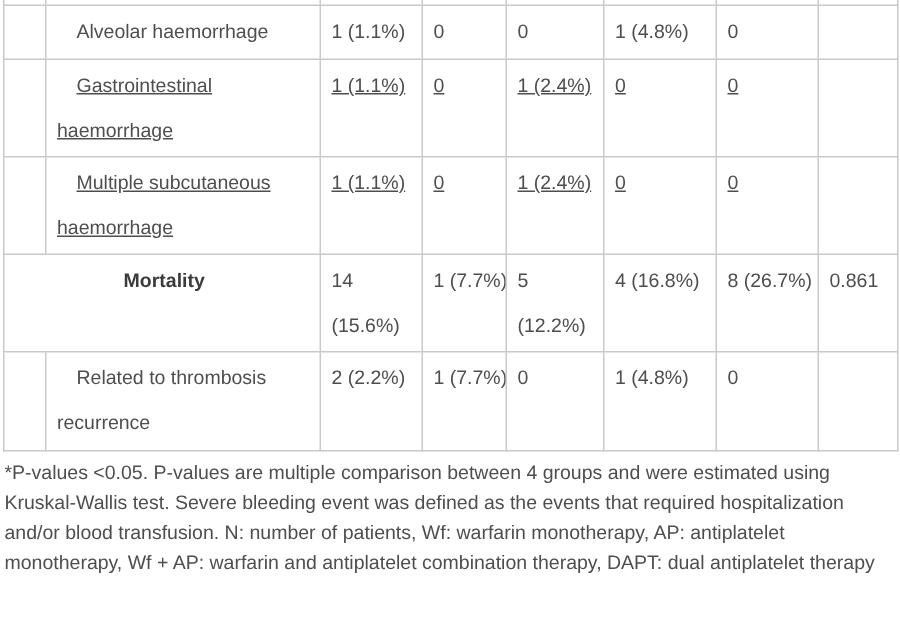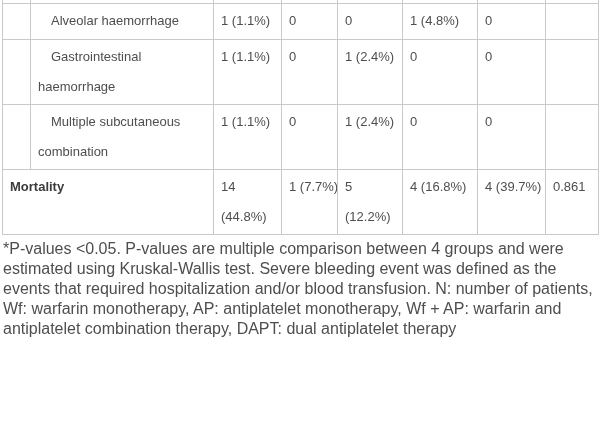--- a/index.html
+++ b/index.html
@@ -44,33 +44,34 @@
   td.lbl {
     padding-left: 5px;
     padding-right: 4px;
     text-indent: 13px;
   }
   td.lbl-main {
     padding-left: 8px;
     text-indent: 0;
     font-weight: 700;
     color: var(--bold-text);
+    text-align: center;
   }
   td.val {
     white-space: pre;
   }
   tr.r-single   { height: 36px; }
-  tr.r-double   { height: 64px; }
+  tr.r-double   { height: 64px; text-decoration: underline; }
   tr.r-mortality{ height: 63px; }
   tr.r-bleed    { height: 38px; }
   tr.r-thromb   { height: 66px; }
   .footnote {
     margin: 4px 0 0 1px;
     width: 597px;
-    font-size: 16px;
+    font-size: 13px;
     line-height: 20px;
     color: var(--text);
   }
 </style>
 </head>
 <body>
 
 <div class="page">
 
   <table class="results">
@@ -114,40 +115,50 @@
       <td class="val">1 (1.1%)</td>
       <td class="val">0</td>
       <td class="val">1 (2.4%)</td>
       <td class="val">0</td>
       <td class="val">0</td>
       <td class="val"></td>
     </tr>
 
     <tr class="r-double">
       <td></td>
-      <td class="lbl">Multiple subcutaneous combination</td>
+      <td class="lbl">Multiple subcutaneous haemorrhage</td>
       <td class="val">1 (1.1%)</td>
       <td class="val">0</td>
       <td class="val">1 (2.4%)</td>
       <td class="val">0</td>
       <td class="val">0</td>
       <td class="val"></td>
     </tr>
 
     <tr class="r-mortality">
       <td class="lbl lbl-main" colspan="2">Mortality</td>
       <td class="val">14
-(44.8%)</td>
+(15.6%)</td>
       <td class="val">1 (7.7%)</td>
       <td class="val">5
 (12.2%)</td>
       <td class="val">4 (16.8%)</td>
-      <td class="val">4 (39.7%)</td>
+      <td class="val">8 (26.7%)</td>
       <td class="val">0.861</td>
     </tr>
 
 
+    <tr class="r-thromb">
+      <td></td>
+      <td class="lbl">Related to thrombosis recurrence</td>
+      <td class="val">2 (2.2%)</td>
+      <td class="val">1 (7.7%)</td>
+      <td class="val">0</td>
+      <td class="val">1 (4.8%)</td>
+      <td class="val">0</td>
+      <td class="val"></td>
+    </tr>
   </tbody>
     </table>
 
   <p class="footnote">*P-values &lt;0.05. P-values are multiple comparison between 4 groups and were estimated using Kruskal-Wallis test. Severe bleeding event was defined as the events that required hospitalization and/or blood transfusion. N: number of patients, Wf: warfarin monotherapy, AP: antiplatelet monotherapy, Wf + AP: warfarin and antiplatelet combination therapy, DAPT: dual antiplatelet therapy</p>
 
 </div>
 
 </body></html>

